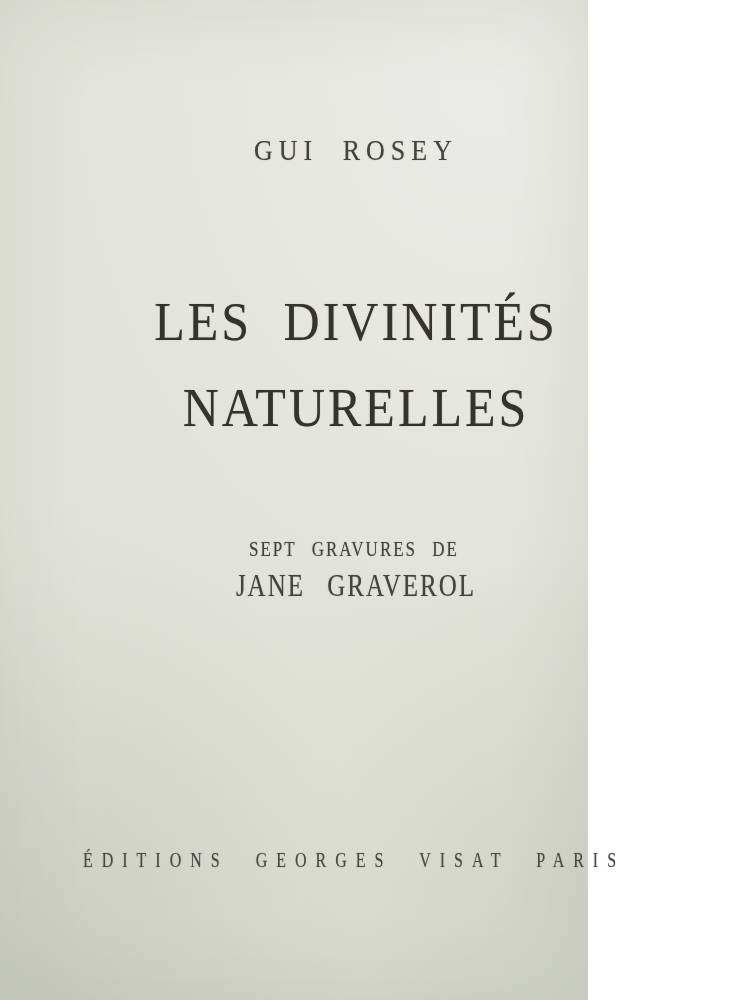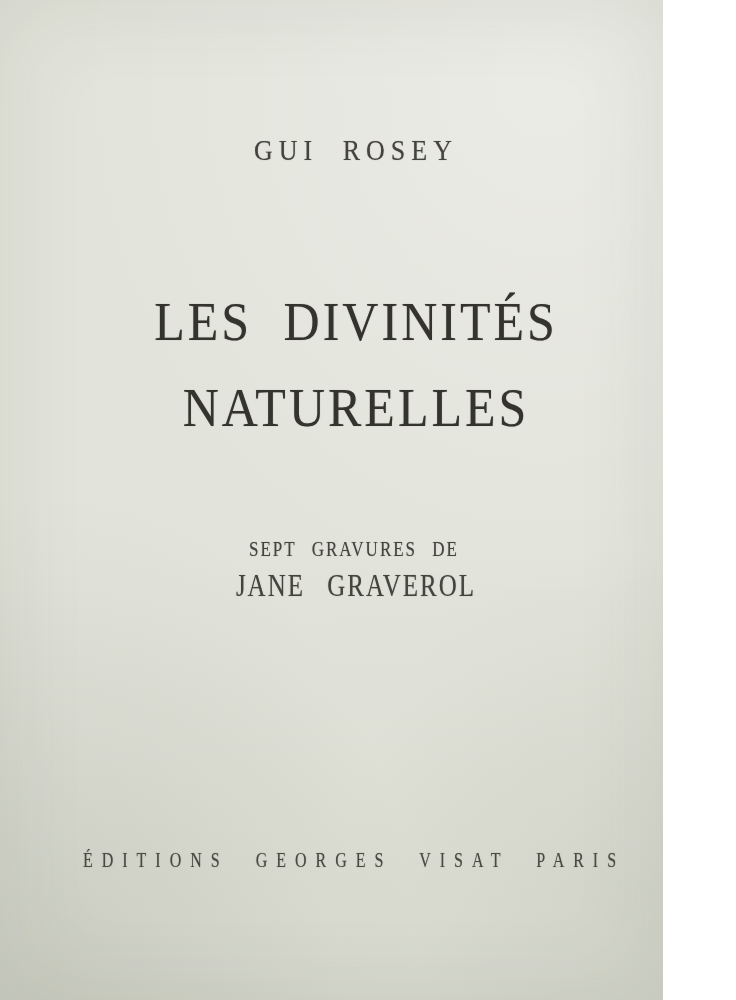--- a/index.html
+++ b/index.html
@@ -4,21 +4,21 @@
 <style>
   html, body {
     margin: 0;
     padding: 0;
     width: 736px;
     height: 1000px;
     overflow: hidden;
   }
   .scan {
     position: relative;
-    width: 663px;
+    width: 588px;
     height: 1000px;
     font-family: "Liberation Serif", serif;
     background:
       radial-gradient(120% 90% at 82% 8%, rgba(255,255,255,0.30), rgba(255,255,255,0) 60%),
       radial-gradient(100% 85% at 8% 96%, rgba(88,94,78,0.12), rgba(88,94,78,0) 55%),
       radial-gradient(90% 70% at 95% 90%, rgba(88,94,78,0.07), rgba(88,94,78,0) 50%),
       linear-gradient(176deg, var(--paper) 0%, var(--paper) 55%, var(--paper-shade) 100%);
     box-shadow: inset 0 0 90px rgba(70,75,60,0.10);
   }
   .line {

